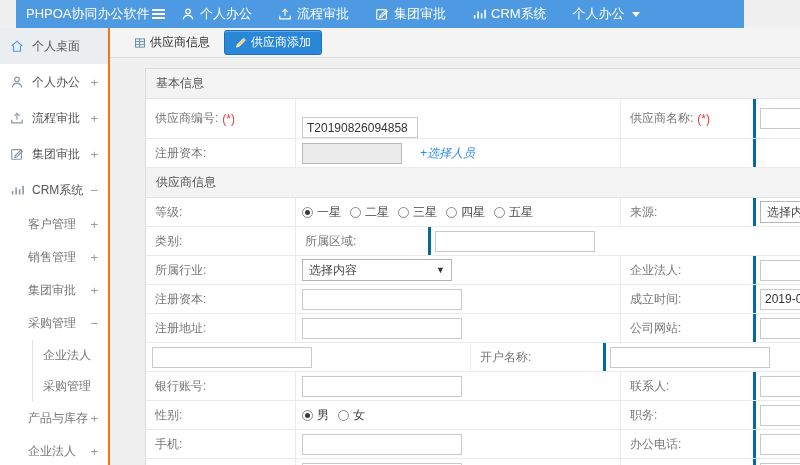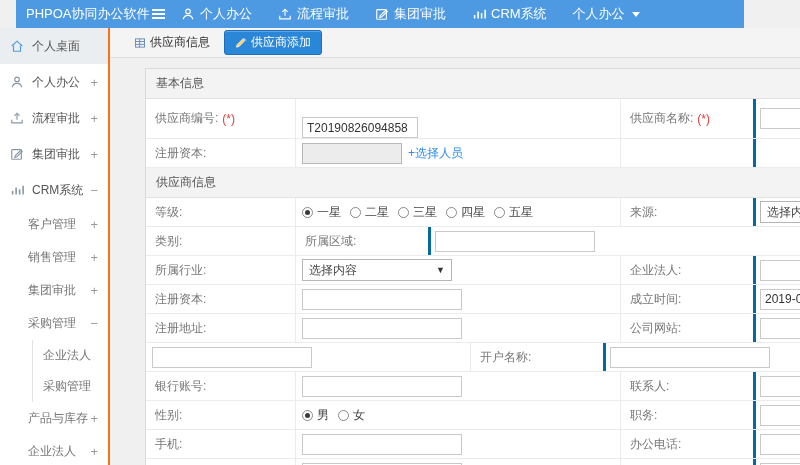--- a/index.html
+++ b/index.html
@@ -45,21 +45,21 @@
   .frow { display:flex; align-items:stretch; border-bottom:1px solid #ebebeb; min-height:29px; }
   .cell { display:flex; align-items:center; }
   .lblL { width:150px; padding:0 9px; color:#777; border-right:1px solid #ebebeb; }
   .fldL { width:325px; padding:0 6px; border-right:1px solid #ebebeb; }
   .lblR { width:135px; padding:0 9px; color:#777; border-right:3px solid #0369a1; }
   .fldR { flex:1; padding:0 4px; }
   .req { color:#e03e3e; margin-left:4px; }
   .tinput { height:21px; border:1px solid #c9c9c9; width:160px; font-size:12px; padding:0 4px;
     font-family:inherit; color:#333; background:#fff; }
   .tinput.dis { background:#ececec; border-color:#b9b9b9; width:100px; }
-  .sel-link { color:#2d8cf0; margin-left:6px; cursor:pointer; white-space:nowrap; }
+  .sel-link { color:#2d8cf0; margin-left:18px; cursor:pointer; white-space:nowrap;font-style:italic; }
   .selbox { width:150px; height:22px; border:1px solid #b5b5b5; background:#fff; color:#444;
     display:flex; align-items:center; justify-content:space-between; padding:0 6px; cursor:pointer; }
   .selbox .arr { font-size:9px; color:#333; }
   .radio { display:inline-flex; align-items:center; margin-right:9px; cursor:pointer; color:#444; }
   .circ { width:11px; height:11px; border:1px solid #8a8a8a; border-radius:50%;
     margin-right:4px; position:relative; background:#fff; flex:0 0 auto; }
   .circ.sel::after { content:""; position:absolute; left:2px; top:2px; right:2px; bottom:2px;
     background:#3a3a3a; border-radius:50%; }
 </style>
 </head>

